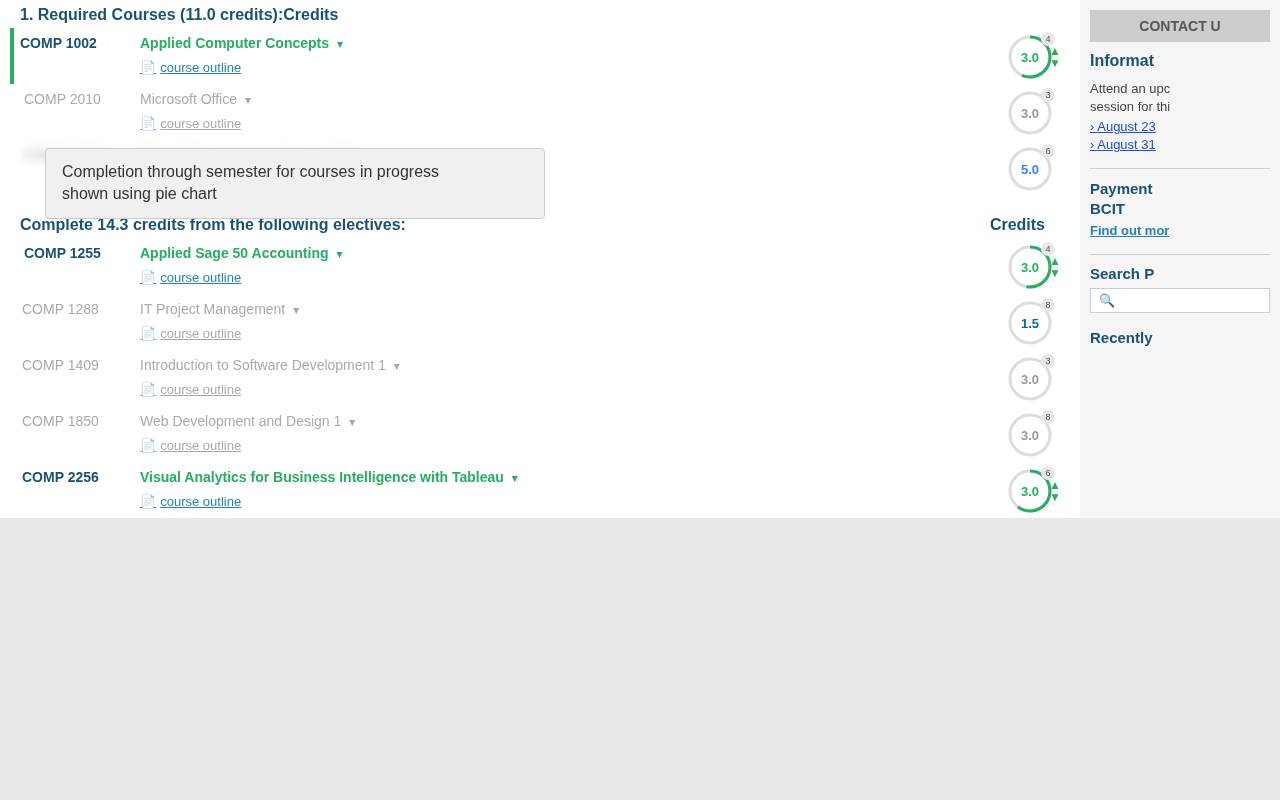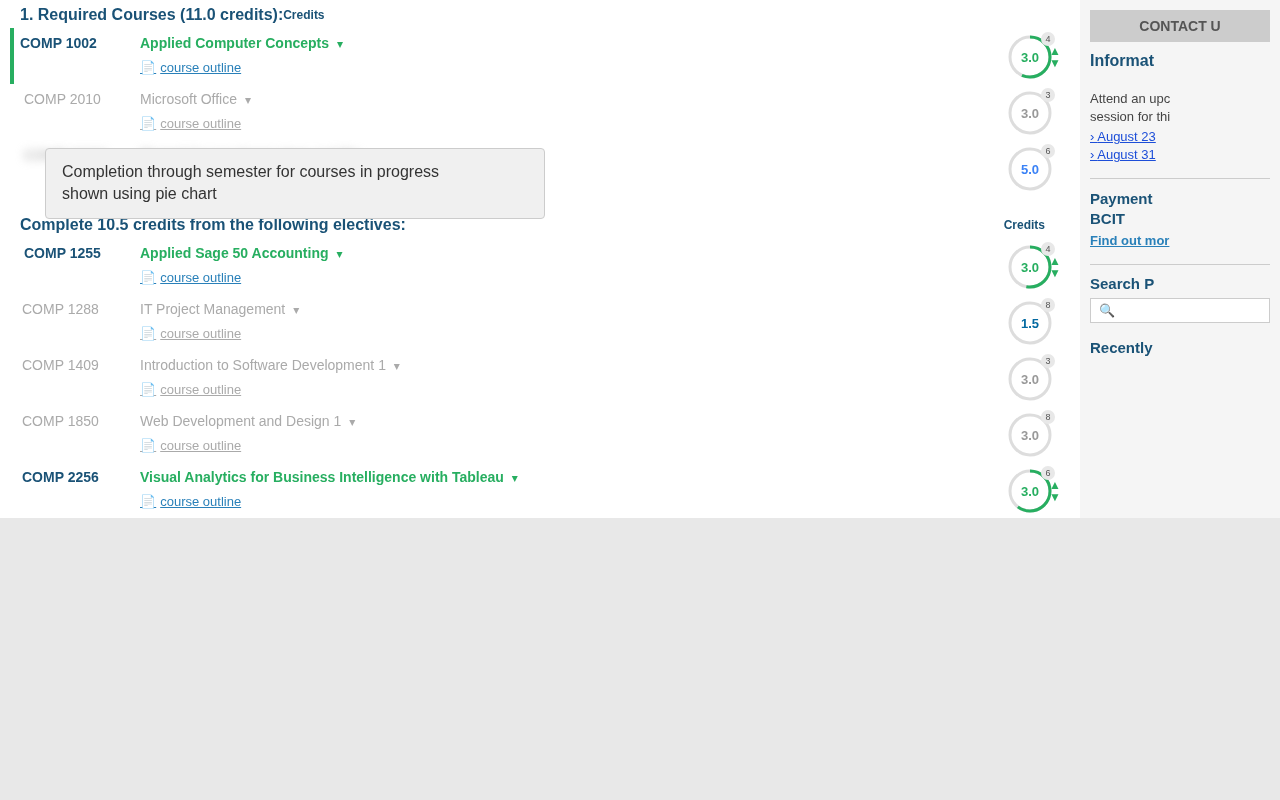--- a/index.html
+++ b/index.html
@@ -38,21 +38,21 @@
       padding: 4px 8px;
       vertical-align: middle;
     }
 
     .col-code { width: 120px; }
     .col-name { width: auto; }
 
     .credits-header {
       color: #1a5276;
       font-weight: bold;
-      font-size: 12px;
+      font-size: 16px;
       text-align: right;
       padding-right: 15px;
     }
 
     
     .row-active .course-code {
       color: #1a5276;
       font-weight: bold;
       margin-top: 24px;
     }
@@ -168,21 +168,21 @@
 
     
     .sidebar-section {
       margin-bottom: 16px;
     }
 
     .sidebar-heading {
       color: #1a5276;
       font-size: 16px;
       font-weight: bold;
-      margin-bottom: 20px;
+      margin-bottom: 10px;
     }
 
     .sidebar-text {
       font-size: 13px;
       color: #444;
       line-height: 1.4;
     }
 
     .sidebar-link {
       color: #1d4ed8;
@@ -381,21 +381,21 @@
               <span>📄</span> course outline
             </a>
           </td>
         </tr>
       </tbody>
         </table>
 
       <div style="height: 14px;"></div>
 
       <div style="display:flex; justify-content:space-between; align-items:center; padding: 6px 10px 4px 10px;">
-        <span class="section-heading" style="padding:0;">Complete 10.5 credits from the following electives:</span>
+        <span class="section-heading" style="padding:0;">Complete 14.3 credits from the following electives:</span>
         <span class="credits-header">Credits</span>
       </div>
 
       <table class="course-table">
 
         <tbody>
             <tr class="row-name row-active">
           <td class="col-code" style="border-left: 4px solid transparent; padding-left: 10px;">
             <span class="course-code">COMP 1255</span>
           </td>

